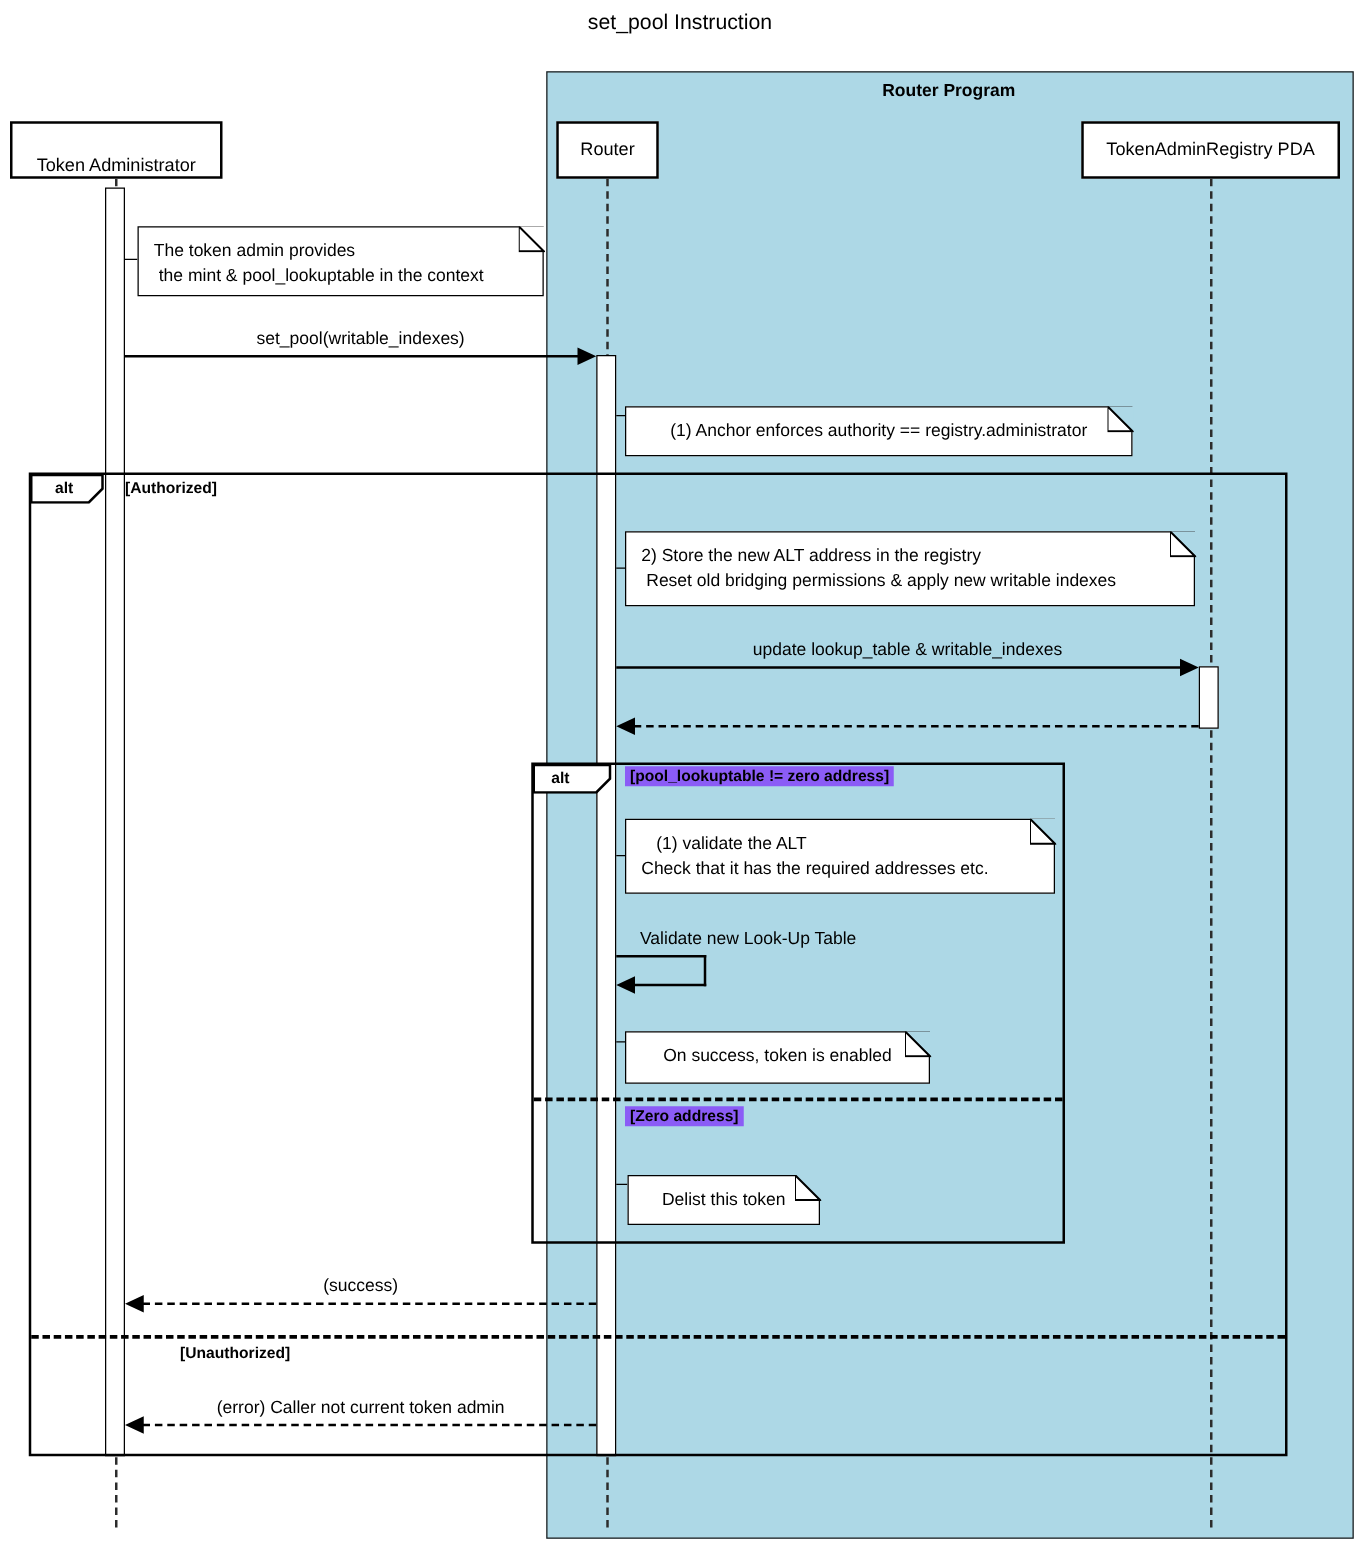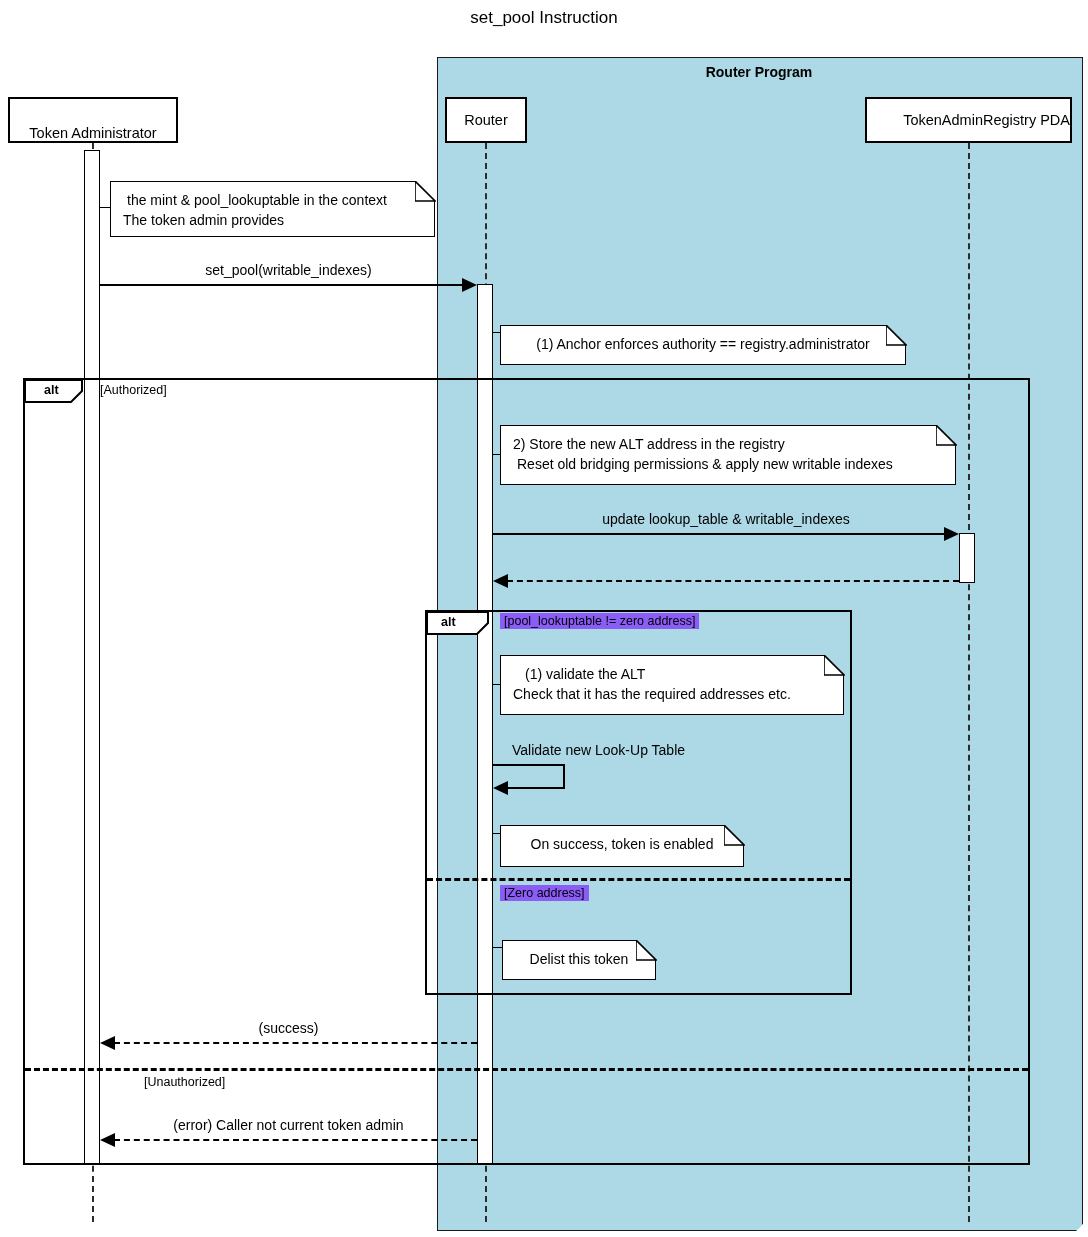--- a/index.html
+++ b/index.html
@@ -1,29 +1,29 @@
 <!DOCTYPE html>
 <html style="--program-fill: #ADD8E6; --note-fill: #FFFFFF;"><head>
 <meta charset="utf-8">
 <style>
   html,body{margin:0;padding:0;background:#ffffff;}
   #stage{position:relative;width:1088px;height:1237px;background:#fff;
-         font-family:"Liberation Sans","DejaVu Sans",sans-serif;color:#000;overflow:hidden;border-radius:30px;}
+         font-family:"Liberation Sans","DejaVu Sans",sans-serif;color:#000;overflow:hidden;}
   .abs{position:absolute;}
   .title{width:1088px;top:8px;left:0;text-align:center;font-size:17px;}
   .program-box{background:var(--program-fill);border:1.5px solid #1a1a1a;}
   .program-title{width:100%;text-align:center;font-weight:bold;font-size:14px;top:7px;left:0;}
   .participant{background:#fff;border:2.5px solid #000;display:flex;align-items:center;
                justify-content:center;font-size:14.5px;box-sizing:border-box;}
   .lifeline{width:0;border-left:2px dashed #2c2c2c;}
   .activation{background:#fff;border:1.5px solid #000;box-sizing:border-box;width:16px;}
   .frame{border:2.5px solid #000;box-sizing:border-box;background:transparent;}
   .frame-inner{border-width:2px;}
   .pentagon-text{font-weight:bold;font-size:12.5px;}
-  .guard{font-weight:normal;font-size:12.5px;white-space:nowrap;}
+  .guard{font-weight:bold;font-size:12.5px;white-space:nowrap;}
   .guard-chip{background:#8b5cf6;padding:1px 4px;}
   .divider-dotted{height:0;border-top:3px dashed #000;}
   .note{background:var(--note-fill);border:1.5px solid #000;box-sizing:border-box;
         font-size:14px;line-height:20px;padding:8px 12px;white-space:nowrap;}
   .note.center{text-align:center;margin-top:12px;}
   .fold{position:absolute;top:-1.5px;right:-1.5px;}
   .fold-cover{fill:var(--surround);}
   .fold-flap{fill:#fff;stroke:#000;stroke-width:1.6;}
   .msg-label{font-size:14px;white-space:nowrap;}
   .msg-label.center{text-align:center;}
@@ -47,21 +47,21 @@
   <div class="abs lifeline" style="left:92px;top:143px;height:1079px;"></div>
   <div class="abs lifeline" style="left:485px;top:143px;height:1079px;"></div>
   <div class="abs lifeline" style="left:968px;top:143px;height:1079px;"></div>
 
   <div class="abs participant" style="left:8px;top:97px;width:170px;height:46px;align-items:flex-end;">
     <span>Token Administrator</span>
   </div>
   <div class="abs participant" style="left:445px;top:97px;width:82px;height:46px;">
     <span>Router</span>
   </div>
-  <div class="abs participant" style="left:865px;top:97px;width:207px;height:46px;justify-content:flex-end;">
+  <div class="abs participant" style="left:865px;top:97px;width:207px;height:46px;">
     <span>TokenAdminRegistry PDA</span>
   </div>
 
   <div class="abs activation" style="left:84px;top:150px;height:1015px;"></div>
   <div class="abs activation" style="left:477px;top:284px;height:881px;"></div>
   <div class="abs activation" style="left:959px;top:533px;height:50px;"></div>
 
   <div class="abs frame" style="left:23px;top:378px;width:1007px;height:787px;"></div>
   <svg class="abs" style="left:24px;top:379px;" width="60" height="24" viewBox="0 0 60 24">
     <polygon points="1,1 58,1 58,12 47,23 1,23" fill="#ffffff" stroke="#000000" stroke-width="2"></polygon>
@@ -79,22 +79,22 @@
   <div class="abs guard guard-chip" style="left:500px;top:613px;">[pool_lookuptable != zero address]</div>
   <div class="abs divider-dotted" style="left:427px;top:878px;width:423px;"></div>
   <div class="abs guard guard-chip" style="left:500px;top:885px;">[Zero address]</div>
 
   <div class="abs connector" style="left:100px;top:207px;width:10px;"></div>
   <div class="abs note" style="left:110px;top:181px;width:325px;height:56px;--surround:#ffffff;">
     <svg class="fold" width="21" height="21" viewBox="0 0 21 21">
       <polygon class="fold-cover" points="0,0 21,0 21,21"></polygon>
         <polygon class="fold-flap" points="0,0 20,20 0,20"></polygon>
     </svg>
+    <div>The token admin provides</div>
     <div style="padding-left:4px;">the mint &amp; pool_lookuptable in the context</div>
-    <div>The token admin provides</div>
   </div>
 
   <div class="abs msg-label center" style="left:100px;top:262px;width:377px;">set_pool(writable_indexes)</div>
   <div class="abs line-solid" style="left:100px;top:284px;width:363px;"></div>
   <div class="abs ah-r" style="left:462px;top:278px;"></div>
 
   <div class="abs connector" style="left:493px;top:332px;width:7px;"></div>
   <div class="abs note center" style="left:500px;top:313px;width:406px;height:40px;--surround:var(--program-fill);">
     <svg class="fold" width="21" height="21" viewBox="0 0 21 21">
       <polygon class="fold-cover" points="0,0 21,0 21,21"></polygon>

